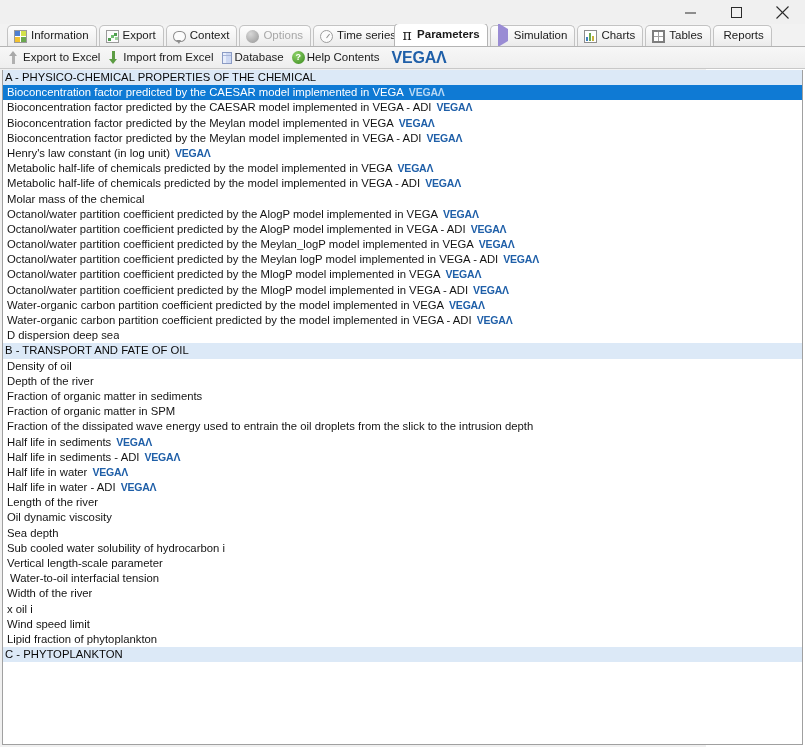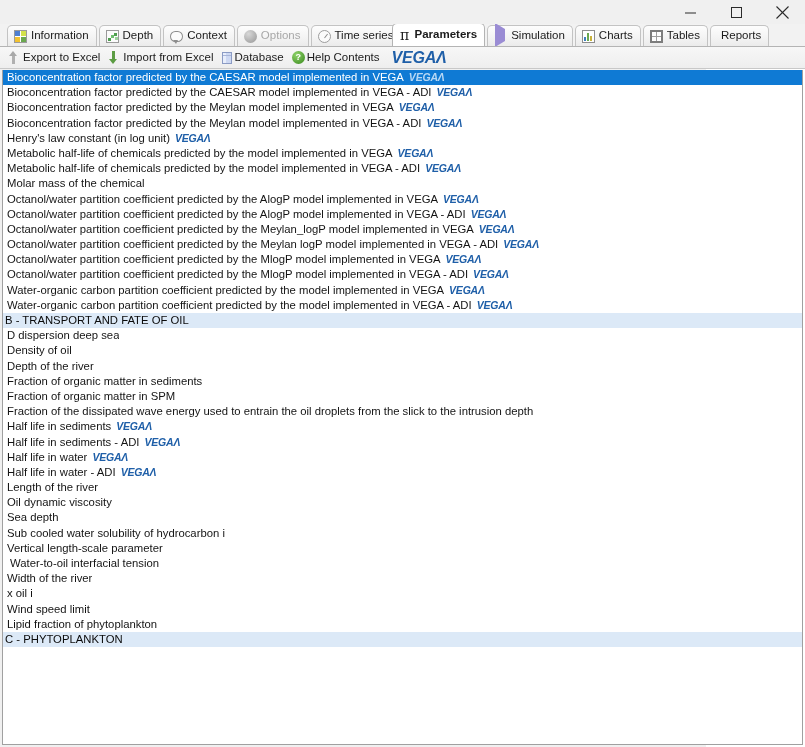--- a/index.html
+++ b/index.html
@@ -225,21 +225,20 @@
     font-family: "Liberation Sans", sans-serif;
   }
 
   
   .vega {
     font-family: "Liberation Sans", sans-serif;
     font-weight: bold;
     color: #1f5fa8;
     letter-spacing: -0.2px;
     white-space: nowrap;
-    font-style: italic;
   }
   .vega .lam { display: inline-block; transform: scaleY(1); }
   .vega-big { font-size: 16px; margin-left: 6px; }
   .vega-tag { font-size: 10.5px; }
   .row.selected .vega-tag { color: #b8d8f4; }
 
   
   .listwrap {
     position: absolute;
     left: 2px; top: 70px;
@@ -310,21 +309,21 @@
       <span>Information</span>
     </div>
 
     <div class="tab">
       <span class="tabicon ic-model">
           <i></i>
           <i></i>
           <i></i>
           <i></i>
         </span>
-      <span>Depth</span>
+      <span>Export</span>
     </div>
 
     <div class="tab">
       <span class="tabicon ic-context"></span>
       <span>Context</span>
     </div>
 
     <div class="tab disabled">
       <span class="tabicon ic-options"></span>
       <span>Options</span>
@@ -391,20 +390,23 @@
     </div>
 
     <div class="vega vega-big">
       <span>VEGA</span><span class="lam">Λ</span>
     </div>
 
   </div>
 
   <div class="listwrap">
     <div class="list" id="list-body">
+        <div class="row header">
+          <span class="txt">A - PHYSICO-CHEMICAL PROPERTIES OF THE CHEMICAL</span>
+        </div>
         <div class="row selected">
           <span class="txt">Bioconcentration factor predicted by the CAESAR model implemented in VEGA</span>
           <span class="vega vega-tag">VEGAΛ</span>
         </div>
         <div class="row">
           <span class="txt">Bioconcentration factor predicted by the CAESAR model implemented in VEGA - ADI</span>
           <span class="vega vega-tag">VEGAΛ</span>
         </div>
         <div class="row">
           <span class="txt">Bioconcentration factor predicted by the Meylan model implemented in VEGA</span>
@@ -454,27 +456,27 @@
           <span class="vega vega-tag">VEGAΛ</span>
         </div>
         <div class="row">
           <span class="txt">Water-organic carbon partition coefficient predicted by the model implemented in VEGA</span>
           <span class="vega vega-tag">VEGAΛ</span>
         </div>
         <div class="row">
           <span class="txt">Water-organic carbon partition coefficient predicted by the model implemented in VEGA - ADI</span>
           <span class="vega vega-tag">VEGAΛ</span>
         </div>
+        <div class="row">
+          <span class="txt">D dispersion deep sea</span>
+        </div>
         <div class="row header">
           <span class="txt">B - TRANSPORT AND FATE OF OIL</span>
         </div>
         <div class="row">
-          <span class="txt">D dispersion deep sea</span>
-        </div>
-        <div class="row">
           <span class="txt">Density of oil</span>
         </div>
         <div class="row">
           <span class="txt">Depth of the river</span>
         </div>
         <div class="row">
           <span class="txt">Fraction of organic matter in sediments</span>
         </div>
         <div class="row">
           <span class="txt">Fraction of organic matter in SPM</span>

